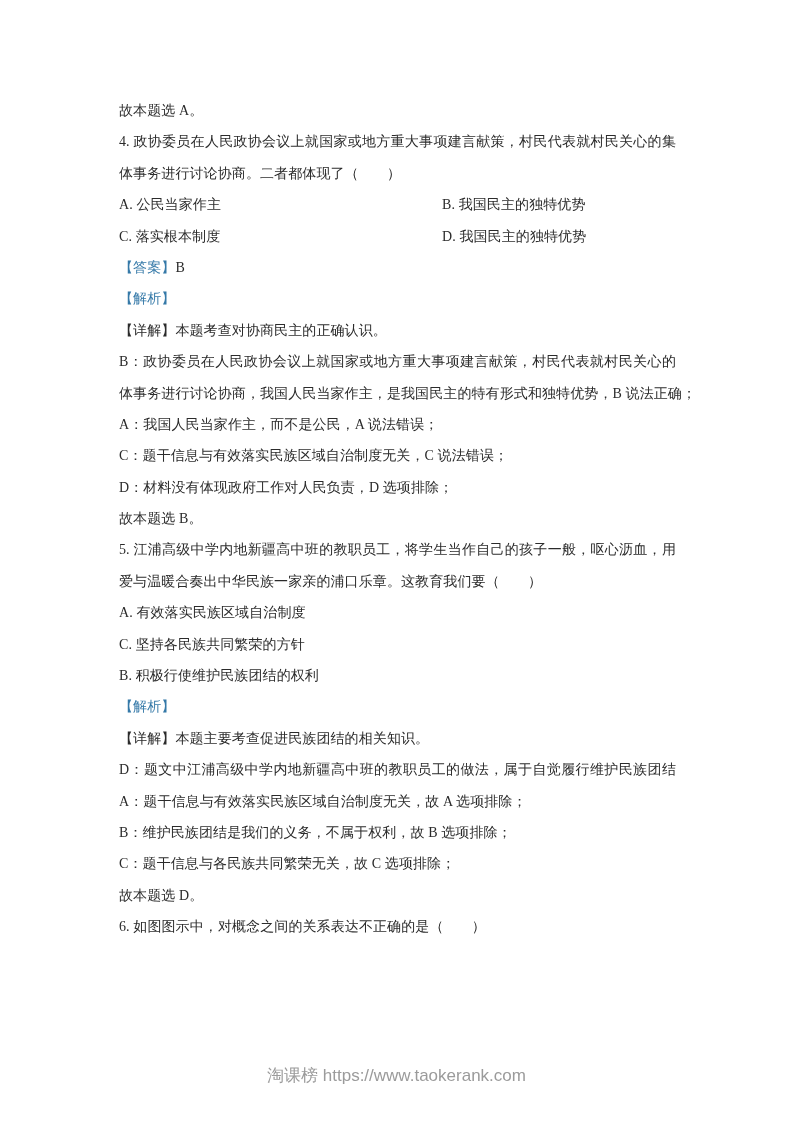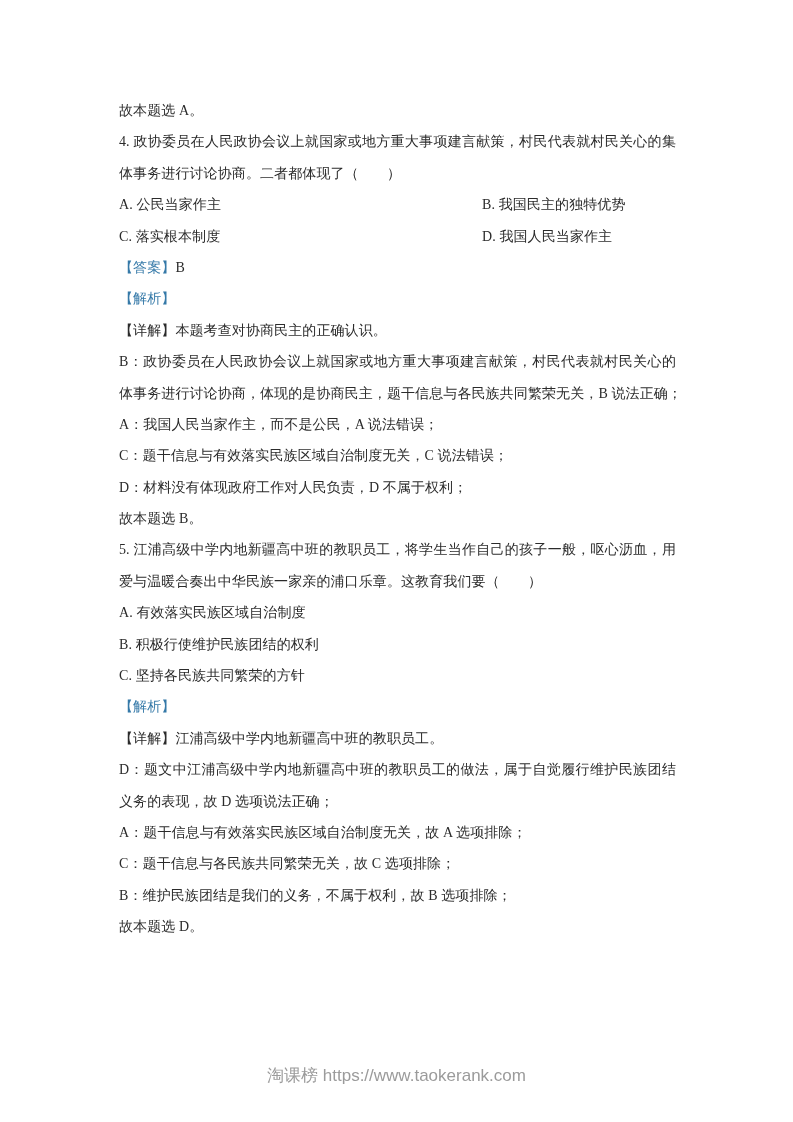--- a/index.html
+++ b/index.html
@@ -30,21 +30,21 @@
     white-space:nowrap;
     letter-spacing:0.1px;
   }
   .line.fw{
     white-space:normal;
     overflow:hidden;
     text-align:justify;
     text-align-last:justify;
     text-justify:inter-character;
   }
-  .opts{display:flex;gap:40px;}
+  .opts{display:flex;}
   .opts .cell-left{width:323px;flex:0 0 323px;}
   .opts .cell-right{flex:1;}
   .blue{color:var(--accent);}
   .footer{
     position:absolute;
     left:0;top:1063px;width:793px;
     text-align:center;
     font-family:"Liberation Sans","DejaVu Sans",sans-serif;
     font-size:17px;
     line-height:26px;
@@ -58,41 +58,41 @@
   <div class="content">
       <div class="line">故本题选 A。</div>
       <div class="line fw">4. 政协委员在人民政协会议上就国家或地方重大事项建言献策，村民代表就村民关心的集</div>
       <div class="line">体事务进行讨论协商。二者都体现了（　　）</div>
       <div class="line opts">
         <span class="cell-left">A. 公民当家作主</span>
         <span class="cell-right">B. 我国民主的独特优势</span>
       </div>
       <div class="line opts">
         <span class="cell-left">C. 落实根本制度</span>
-        <span class="cell-right">D. 我国人民当家作主</span>
+        <span class="cell-right">D. 我国民主的独特优势</span>
       </div>
       <div class="line"><span class="blue">【答案】</span><span>B</span></div>
       <div class="line"><span class="blue">【解析】</span></div>
       <div class="line">【详解】本题考查对协商民主的正确认识。</div>
       <div class="line fw">B：政协委员在人民政协会议上就国家或地方重大事项建言献策，村民代表就村民关心的集</div>
-      <div class="line">体事务进行讨论协商，体现的是协商民主，题干信息与各民族共同繁荣无关，B 说法正确；</div>
+      <div class="line">体事务进行讨论协商，我国人民当家作主，是我国民主的特有形式和独特优势，B 说法正确；</div>
       <div class="line">A：我国人民当家作主，而不是公民，A 说法错误；</div>
       <div class="line">C：题干信息与有效落实民族区域自治制度无关，C 说法错误；</div>
-      <div class="line">D：材料没有体现政府工作对人民负责，D 不属于权利；</div>
+      <div class="line">D：材料没有体现政府工作对人民负责，D 选项排除；</div>
       <div class="line">故本题选 B。</div>
       <div class="line fw">5. 江浦高级中学内地新疆高中班的教职员工，将学生当作自己的孩子一般，呕心沥血，用</div>
       <div class="line">爱与温暖合奏出中华民族一家亲的浦口乐章。这教育我们要（　　）</div>
       <div class="line">A. 有效落实民族区域自治制度</div>
+      <div class="line">C. 坚持各民族共同繁荣的方针</div>
       <div class="line">B. 积极行使维护民族团结的权利</div>
-      <div class="line">C. 坚持各民族共同繁荣的方针</div>
       <div class="line"><span class="blue">【解析】</span></div>
-      <div class="line">【详解】江浦高级中学内地新疆高中班的教职员工。</div>
+      <div class="line">【详解】本题主要考查促进民族团结的相关知识。</div>
       <div class="line fw">D：题文中江浦高级中学内地新疆高中班的教职员工的做法，属于自觉履行维护民族团结的</div>
-      <div class="line">义务的表现，故 D 选项说法正确；</div>
       <div class="line">A：题干信息与有效落实民族区域自治制度无关，故 A 选项排除；</div>
+      <div class="line">B：维护民族团结是我们的义务，不属于权利，故 B 选项排除；</div>
       <div class="line">C：题干信息与各民族共同繁荣无关，故 C 选项排除；</div>
-      <div class="line">B：维护民族团结是我们的义务，不属于权利，故 B 选项排除；</div>
       <div class="line">故本题选 D。</div>
+      <div class="line">6. 如图图示中，对概念之间的关系表达不正确的是（　　）</div>
     </div>
   <div class="footer">
     <span>淘课榜 https://www.taokerank.com</span>
   </div>
 </div>
 
 </body></html>

